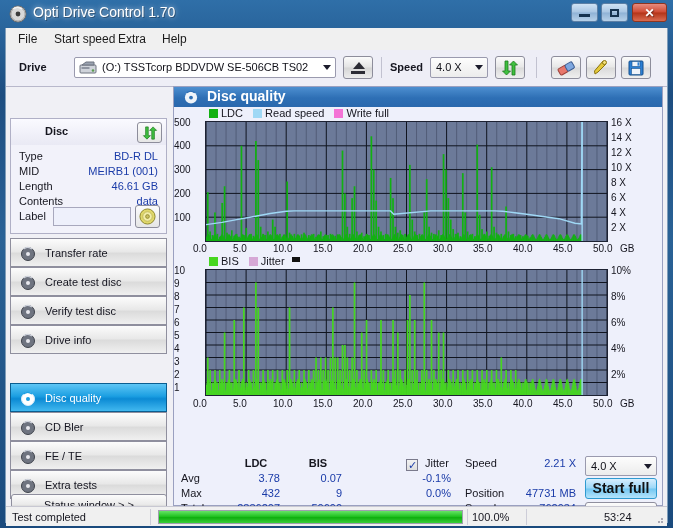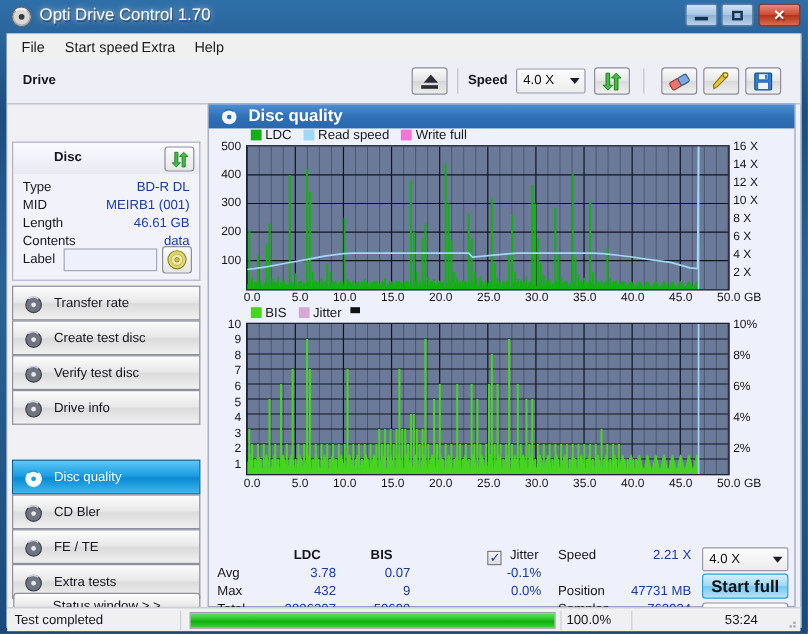--- a/index.html
+++ b/index.html
@@ -158,21 +158,21 @@
     position:absolute;left:33px;top:1px;font-size:14px;font-weight:bold;color:#ffffff;
   }
   #dq-icon{position:absolute;left:9px;top:3px;width:16px;height:15px;}
 
   .chart-wrap{position:absolute;}
   .legend{position:absolute;font-size:11px;color:#16161f;white-space:nowrap;}
   .lg-sw{display:inline-block;width:9px;height:9px;vertical-align:-1px;margin-right:3px;}
   .plot{
     position:absolute;background:#6c7a99;border:1px solid #1d2233;box-sizing:border-box;
   }
-  .axlabel{position:absolute;font-size:10px;color:#16161f;text-align:right;white-space:nowrap;}
+  .axlabel{position:absolute;font-size:10px;color:#16161f;white-space:nowrap;}
   .axlabel.l{text-align:left;}
 
   
   #stats{position:absolute;left:0;top:368px;width:488px;height:50px;}
   .st{position:absolute;font-size:11px;color:#16161f;white-space:nowrap;}
   .stv{position:absolute;font-size:11px;color:#1a3ba8;white-space:nowrap;text-align:right;}
   #jitter-check{
     position:absolute;left:232px;top:4px;width:12px;height:12px;
     background:linear-gradient(180deg,#f2f2f2,#dedede);border:1px solid #7a7a8c;box-sizing:border-box;
   }
@@ -254,20 +254,32 @@
     <div id="menubar">
       <div class="menuitem" style="left:6px">File</div>
       <div class="menuitem" style="left:42px">Start speed</div>
       <div class="menuitem" style="left:106px">Extra</div>
       <div class="menuitem" style="left:150px">Help</div>
     </div>
 
     <div id="toolbar">
       <div class="tb-label" style="left:13px">Drive</div>
 
+      <div id="drive-combo">
+        <div id="drive-icon">
+          <svg width="18" height="14" viewBox="0 0 18 14">
+            <rect x="1" y="4" width="16" height="8" rx="1" fill="#cfd3da" stroke="#6e7480"></rect>
+            <rect x="2.5" y="6" width="8" height="2" fill="#8f95a1"></rect>
+            <circle cx="14" cy="9.5" r="1.3" fill="#5a9b4e"></circle>
+            <path d="M3 4 L7 1 L15 1 L15 4 Z" fill="#9aa2b0" stroke="#6e7480"></path>
+          </svg>
+        </div>
+        <div class="cv">(O:)   TSSTcorp BDDVDW SE-506CB TS02</div>
+        <div class="combo-arrow"></div>
+      </div>
 
       <div id="eject-btn">
         <div class="eject-tri"></div>
         <div class="eject-bar"></div>
       </div>
 
       <div class="tb-sep" style="left:375px"></div>
       <div class="tb-label" style="left:384px">Speed</div>
 
       <div id="speed-combo">

